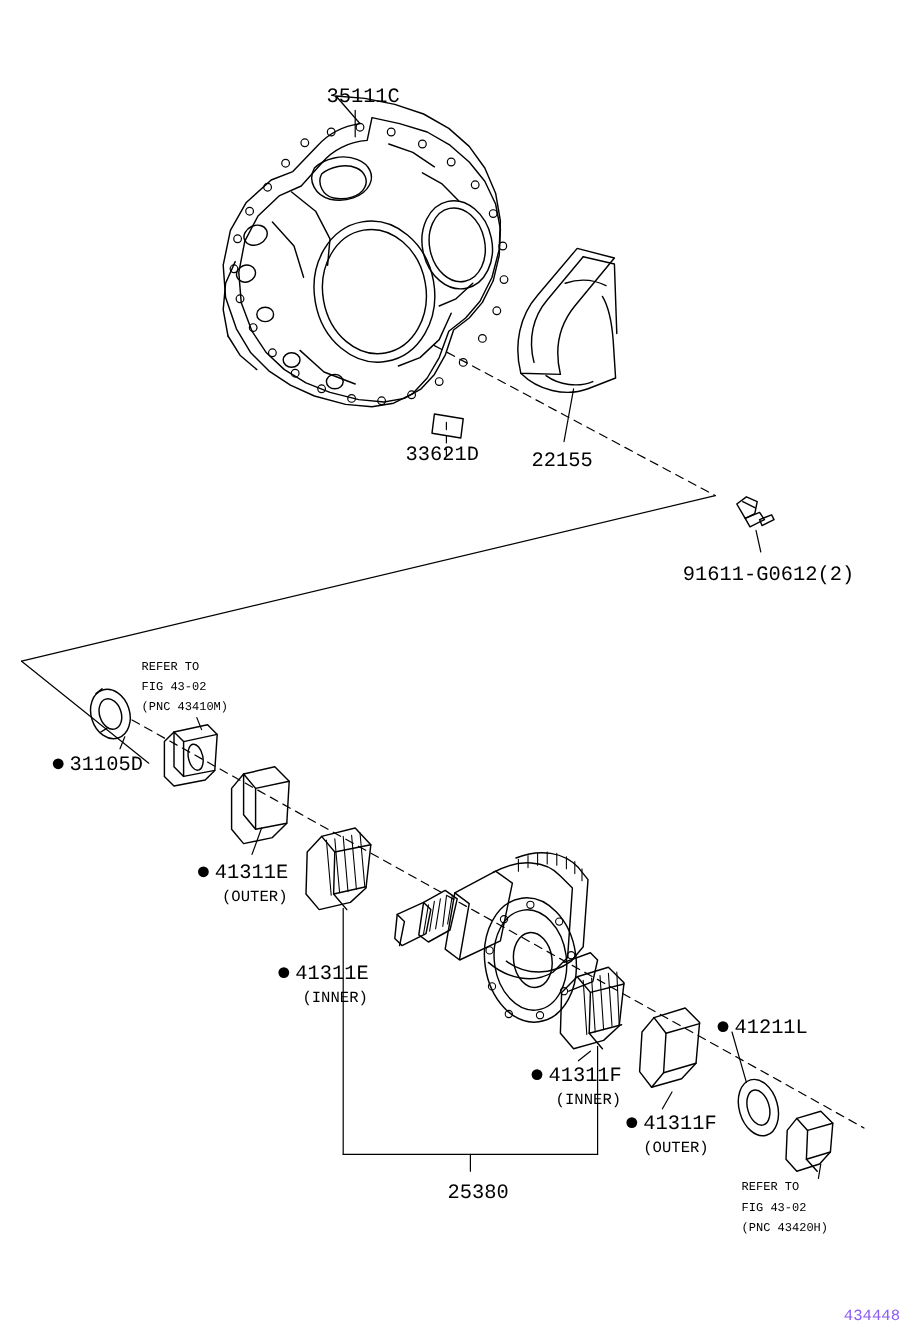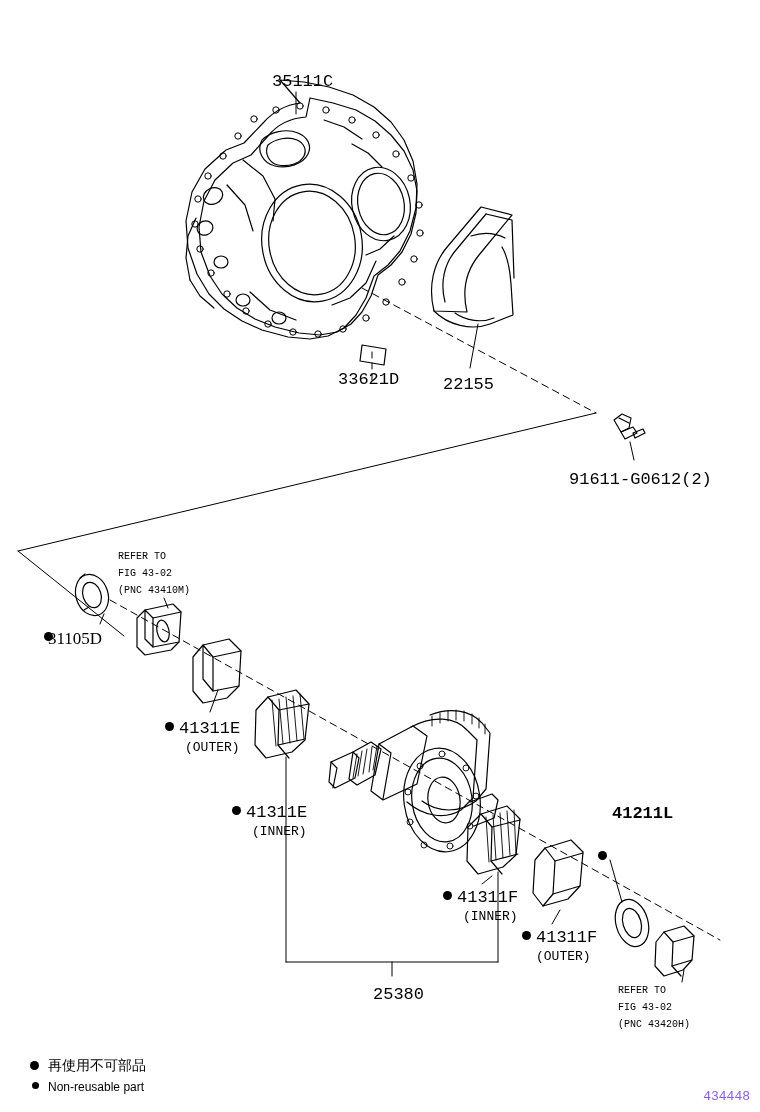--- a/index.html
+++ b/index.html
@@ -300,56 +300,46 @@
 
   <div class="lbl" style="left:272px; top:72px;">35111C</div>
 
   <div class="lbl" style="left:338px; top:370px;">33621D</div>
 
   <div class="lbl" style="left:443px; top:375px;">22155</div>
 
   <div class="lbl" style="left:569px; top:470px;text-align:right;">91611-G0612(2)</div>
 
   <div class="bullet" style="left:44px; top:632px;"></div>
-  <div class="lbl" style="left:48px; top:629px;font-family:Liberation Serif, serif;">31105D</div>
+  <div class="lbl" style="left:58px; top:629px;">31105D</div>
 
   <div class="bullet" style="left:165px; top:722px;"></div>
   <div class="lbl" style="left:179px; top:719px;">41311E</div>
   <div class="lbl sub" style="left:185px; top:740px;">(OUTER)</div>
 
   <div class="bullet" style="left:232px; top:806px;"></div>
   <div class="lbl" style="left:246px; top:803px;">41311E</div>
   <div class="lbl sub" style="left:252px; top:824px;">(INNER)</div>
 
   <div class="bullet" style="left:443px; top:891px;"></div>
   <div class="lbl" style="left:457px; top:888px;">41311F</div>
   <div class="lbl sub" style="left:463px; top:909px;">(INNER)</div>
 
   <div class="bullet" style="left:522px; top:931px;"></div>
   <div class="lbl" style="left:536px; top:928px;">41311F</div>
   <div class="lbl sub" style="left:536px; top:949px;">(OUTER)</div>
 
   <div class="bullet" style="left:598px; top:851px;"></div>
-  <div class="lbl" style="left:612px; top:804px;font-weight:bold;">41211L</div>
+  <div class="lbl" style="left:612px; top:848px;">41211L</div>
 
   <div class="lbl" style="left:373px; top:985px;">25380</div>
 
   <div class="lbl multi" style="left:118px; top:548px;">REFER TO
 FIG 43-02
 (PNC 43410M)</div>
   <div class="lbl multi" style="left:618px; top:982px;">REFER TO
 FIG 43-02
 (PNC 43420H)</div>
 
-  <div class="footnote" style="left:30px; top:1056px;">
-    <div style="position:relative; padding-left:18px;">
-      <span class="bullet" style="left:0px; top:5px;"></span>
-      <span class="jp">再使用不可部品</span>
-    </div>
-    <div style="position:relative; padding-left:18px; margin-top:3px;">
-      <span class="bullet" style="left:2px; top:5px; width:7px; height:7px;"></span>
-      <span class="en">Non-reusable part</span>
-    </div>
-  </div>
 
   <div class="fig-id">434448</div>
 
 </div>
 
 </body></html>

